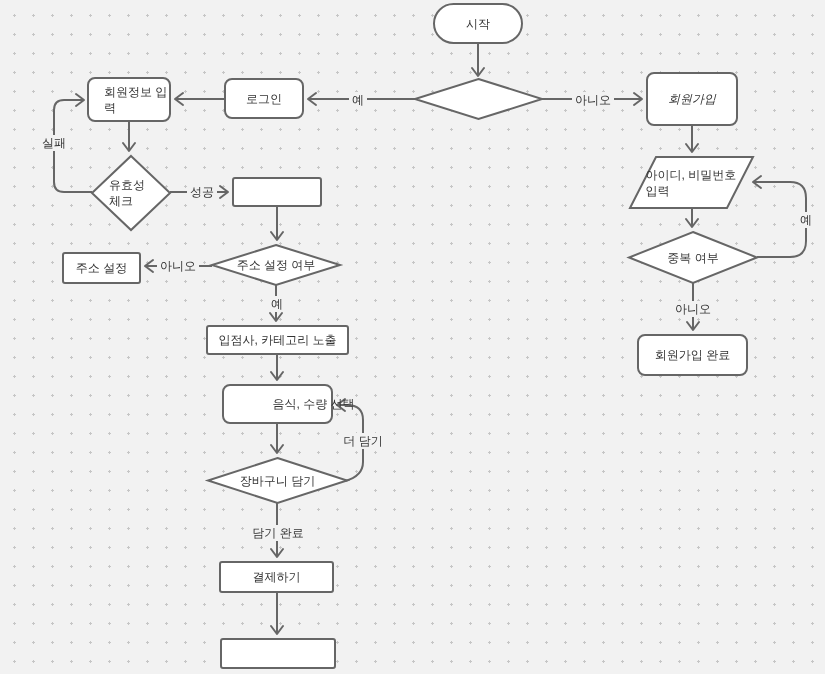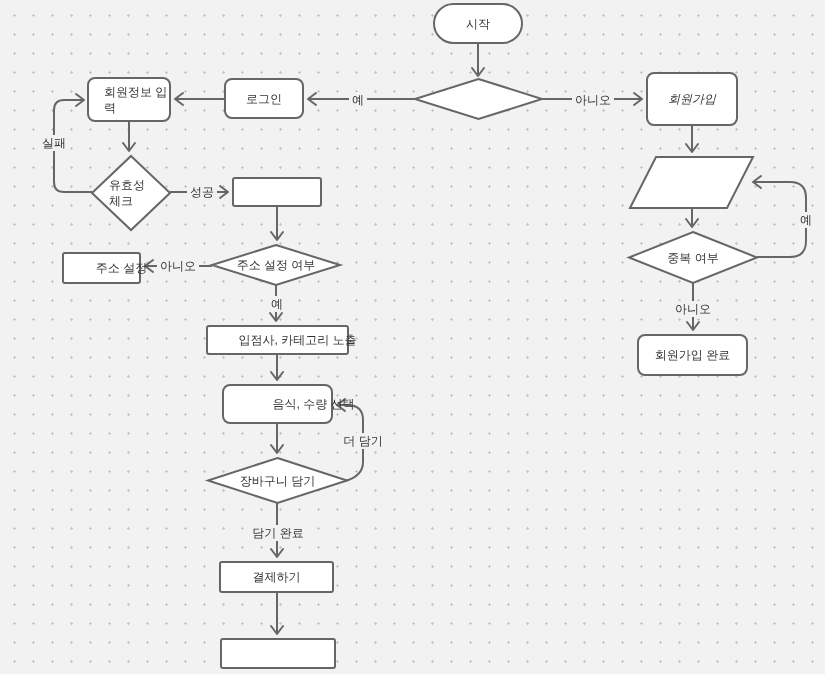--- a/index.html
+++ b/index.html
@@ -88,37 +88,40 @@
     </div>
   <div class="node" style="left:88px;top:78px;width:96px;height:43px;">
       <span style="width:64px;">회원정보 입력</span>
     </div>
   <div class="node" style="left:92px;top:156px;width:78px;height:74px;">
       <span style="width:44px;">유효성 체크</span>
     </div>
   <div class="node" style="left:212px;top:245px;width:128px;height:40px;">
       <span>주소 설정 여부</span>
     </div>
-  <div class="node" style="left:63px;top:253px;width:77px;height:30px;padding-left:20px;">
+  <div class="node" style="left:63px;top:253px;width:77px;height:30px;">
       <span>주소 설정</span>
     </div>
-  <div class="node" style="left:207px;top:326px;width:141px;height:28px;padding-left:20px;">
+  <div class="node" style="left:207px;top:326px;width:141px;height:28px;">
       <span>입점사, 카테고리 노출</span>
     </div>
   <div class="node" style="left:223px;top:385px;width:109px;height:38px;margin-left:36px;">
       <span>음식, 수량 선택</span>
     </div>
   <div class="node" style="left:208px;top:458px;width:139px;height:45px;">
       <span>장바구니 담기</span>
     </div>
   <div class="node" style="left:220px;top:562px;width:113px;height:30px;">
       <span>결제하기</span>
     </div>
   <div class="node" style="left:647px;top:73px;width:90px;height:52px;font-style:italic;">
       <span>회원가입</span>
+    </div>
+  <div class="node" style="left:630px;top:157px;width:123px;height:51px;">
+      <span style="width:92px;">아이디, 비밀번호 입력</span>
     </div>
   <div class="node" style="left:629px;top:232px;width:128px;height:51px;">
       <span>중복 여부</span>
     </div>
   <div class="node" style="left:638px;top:335px;width:109px;height:40px;">
       <span>회원가입 완료</span>
     </div>
 
   <div class="elabel" style="left:358px;top:100px;">예</div>
   <div class="elabel" style="left:593px;top:100px;">아니오</div>

